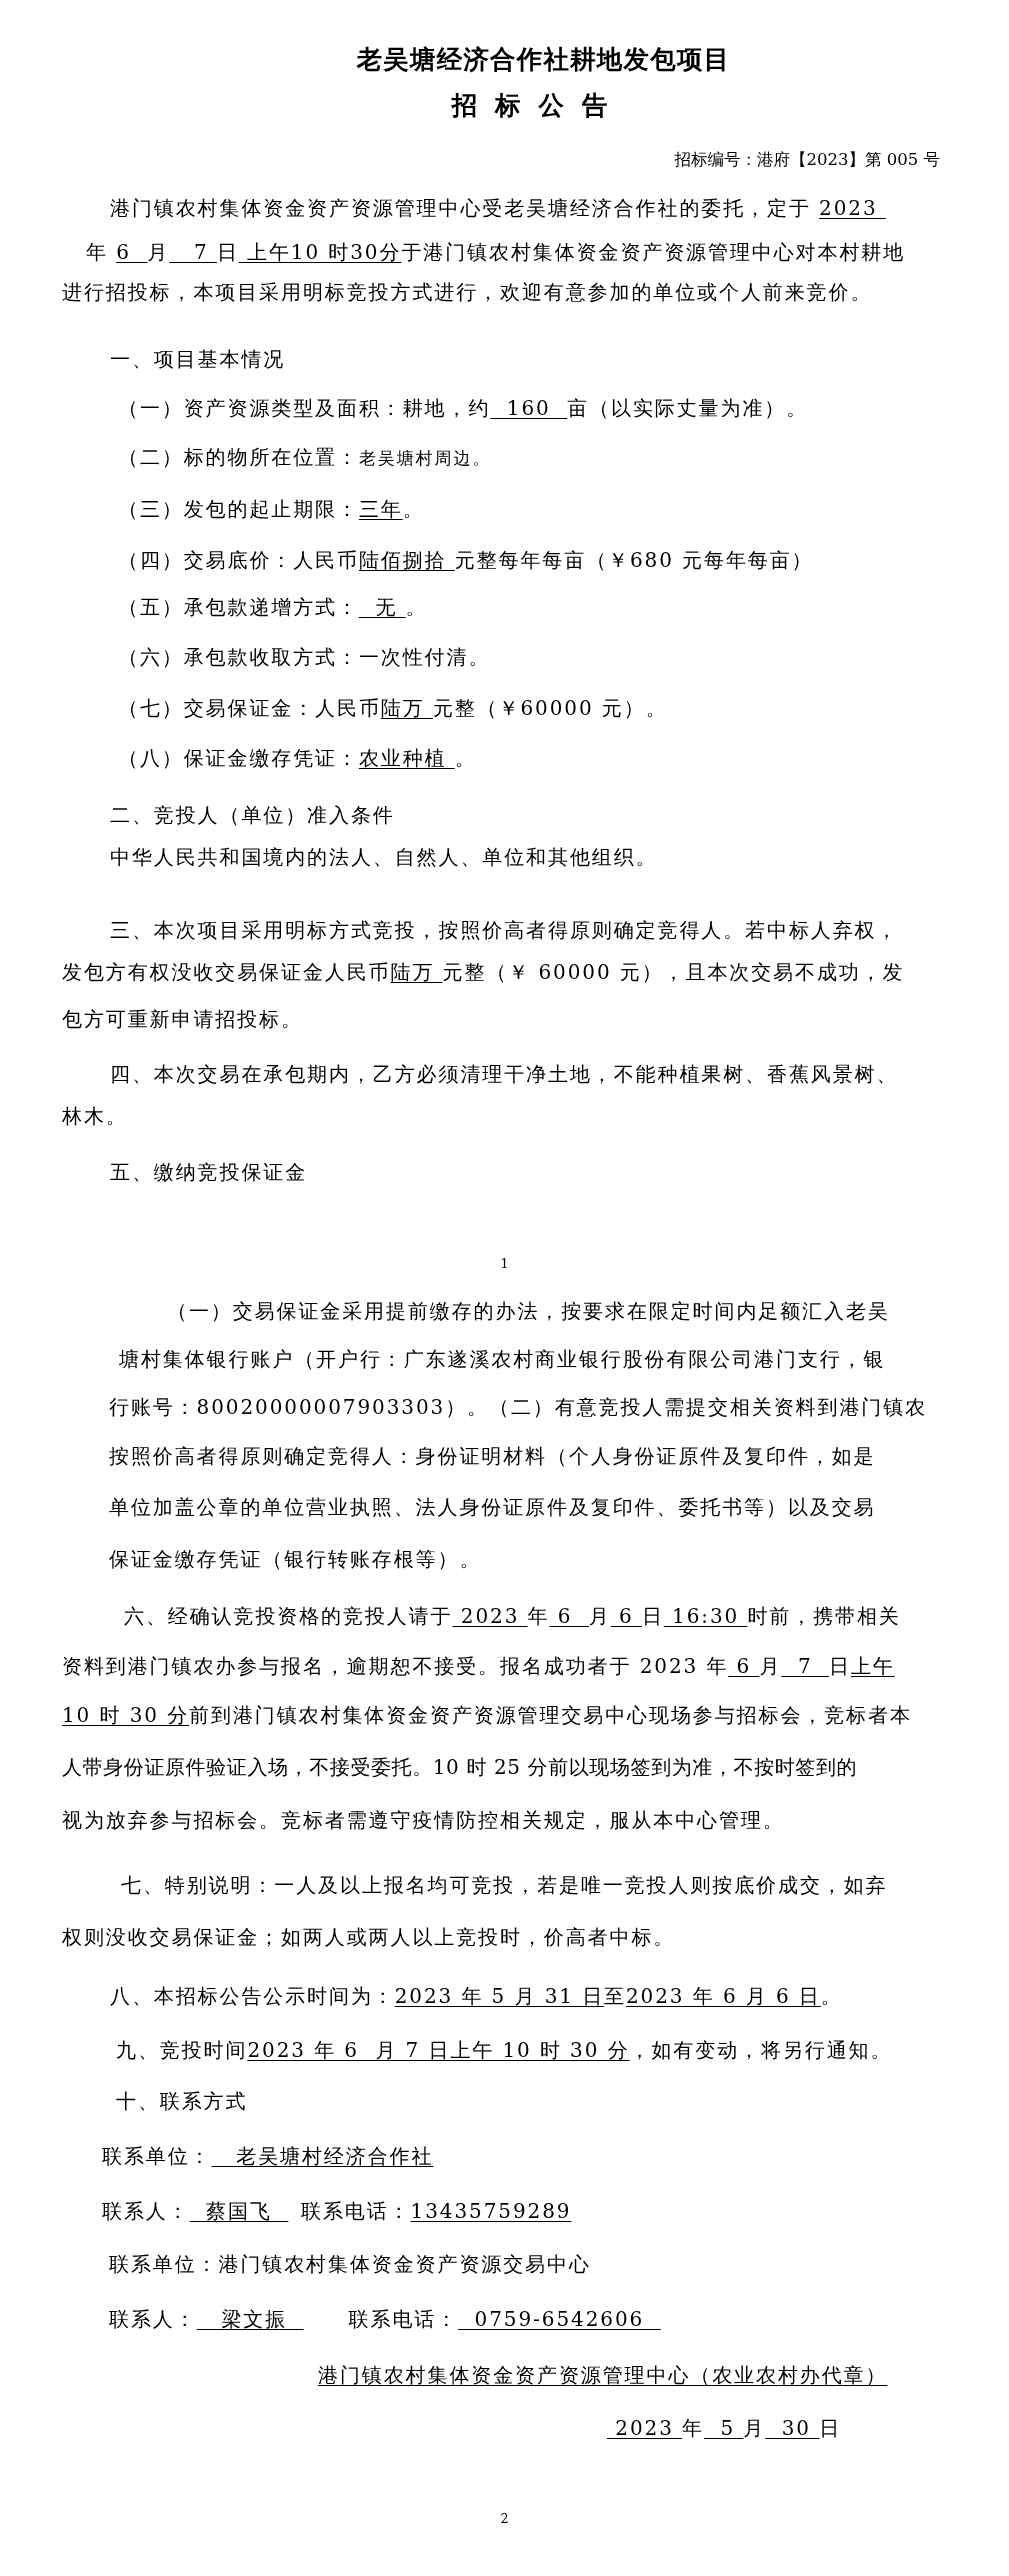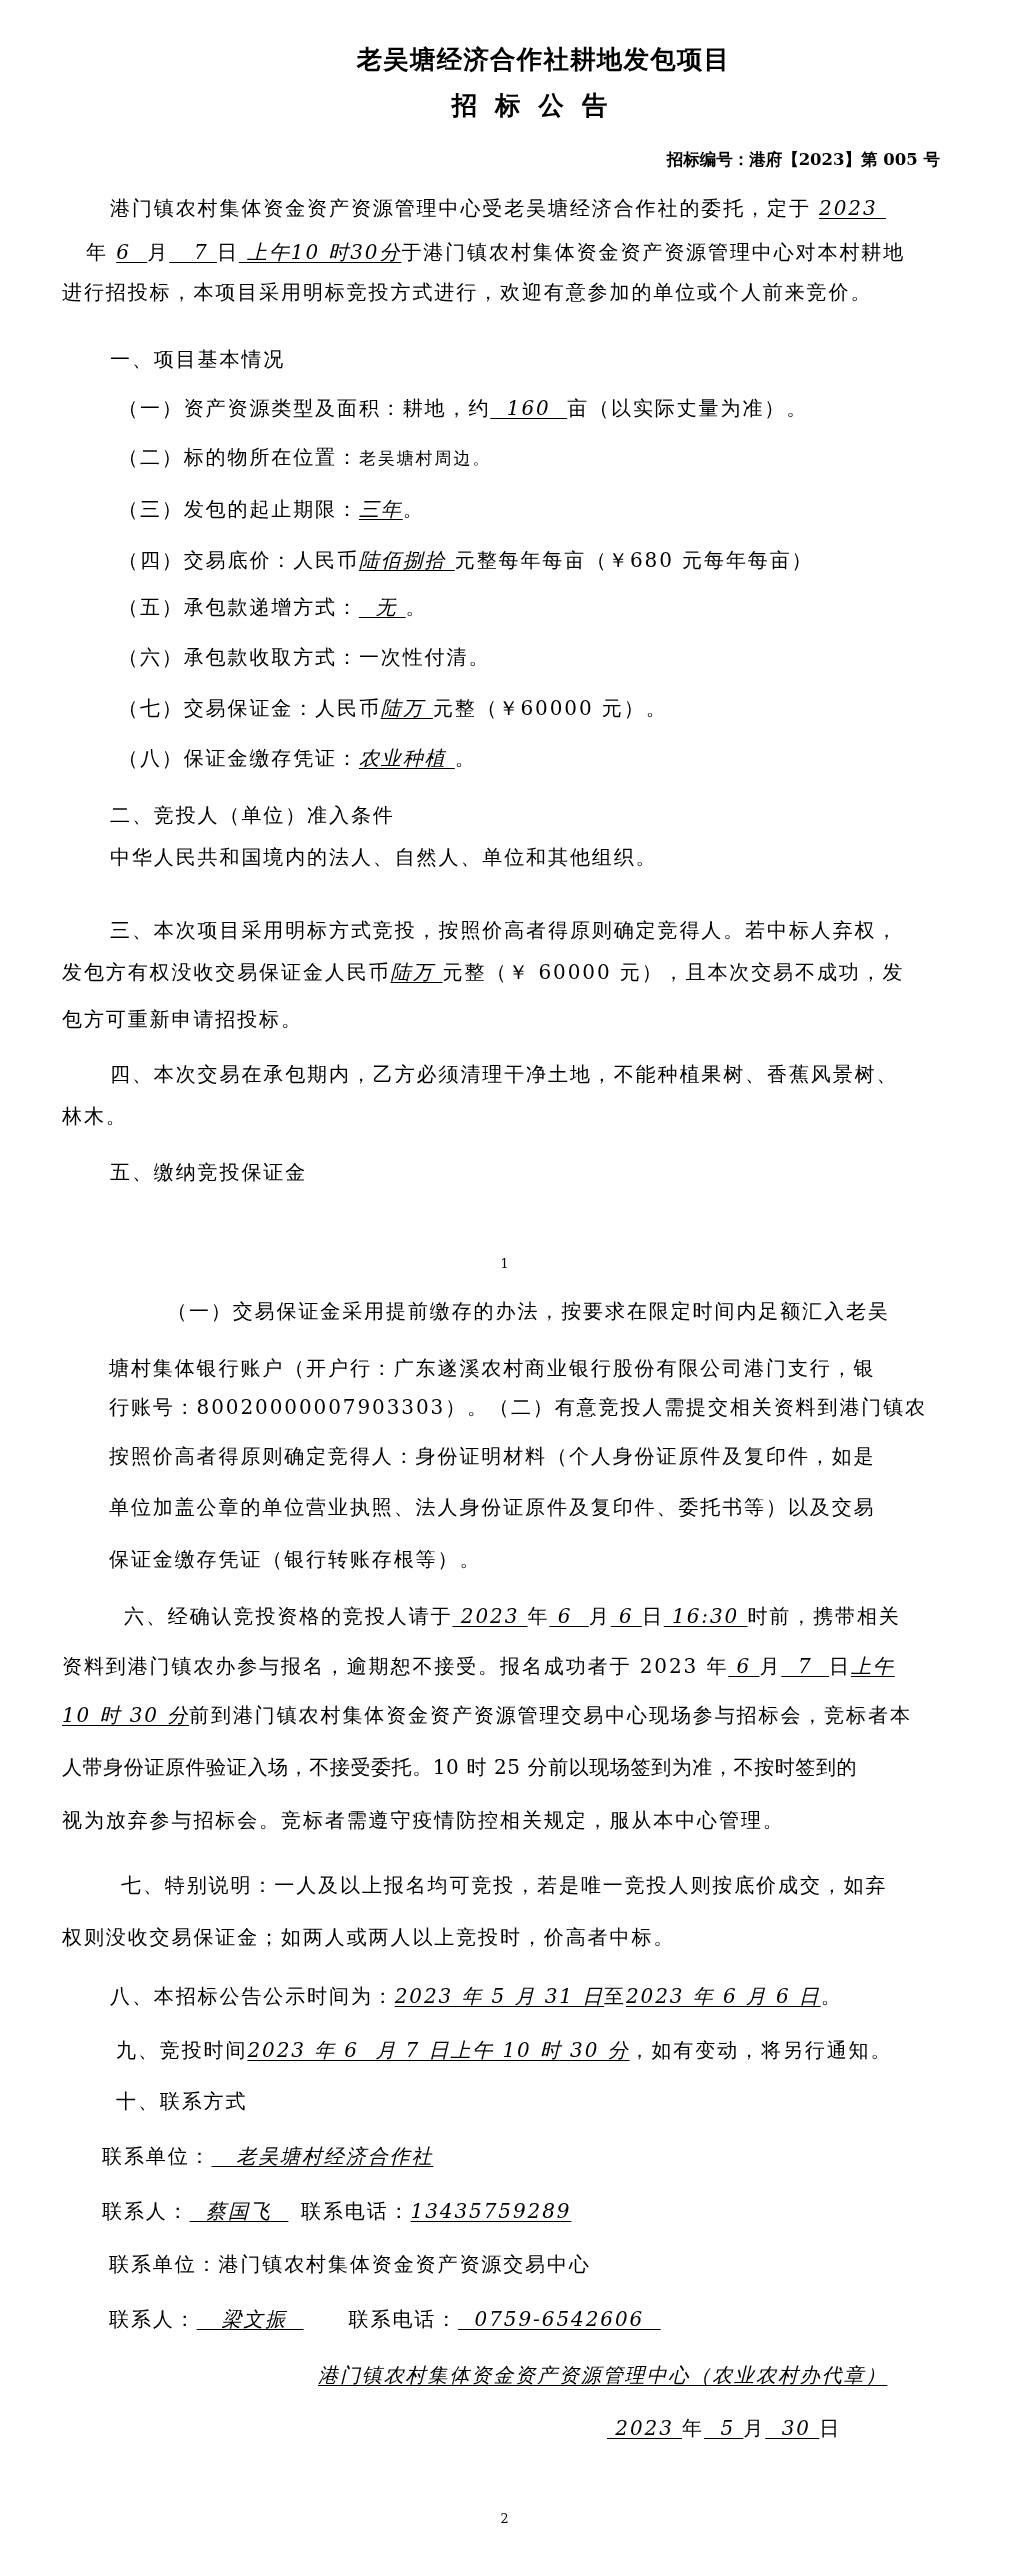--- a/index.html
+++ b/index.html
@@ -1,31 +1,31 @@
 <!DOCTYPE html>
 <html style="font-size:10.2px"><head>
 <meta charset="utf-8">
 <style>
   html, body { margin:0; padding:0; background:#ffffff; }
   body { width:1009px; height:2576px; position:relative; overflow:hidden;
          font-family:"DejaVu Serif","Liberation Serif",serif; color:#000; }
   .ln { position:absolute; white-space:nowrap; font-size:20px; line-height:25.4px; letter-spacing:1.9px; }
-  .u { text-decoration:underline; text-decoration-thickness:1.3px; text-underline-offset:3.2px; white-space:pre;font-style:italic; }
+  .u { text-decoration:underline; text-decoration-thickness:1.3px; text-underline-offset:3.2px; white-space:pre; }
   .title { position:absolute; left:0; width:1009px; text-align:center; font-size:25.4px; font-weight:bold; letter-spacing:1.3px; line-height:32px;padding-left:39px; }
   .subtitle { position:absolute; left:0; width:1009px; text-align:center; font-size:25.4px; font-weight:bold; letter-spacing:18px; line-height:32px;padding-left:34px; }
   .docno { position:absolute; right:69px; font-size:16.5px; line-height:21.6px; }
   .pnum { position:absolute; left:0; width:1009px; text-align:center; font-size:12.7px; }
   .small { font-size:17px; }
 </style>
 </head>
 <body>
 
 <div class="title" style="top:43px;">老吴塘经济合作社耕地发包项目</div>
 <div class="subtitle" style="top:89px;">招标公告</div>
-<div class="docno" style="top:149px;font-weight:bold;">招标编号：港府【2023】第 005 号</div>
+<div class="docno" style="top:149px;">招标编号：港府【2023】第 005 号</div>
 
 <div class="ln" style="left:110px; top:196px;"><span>港门镇农村集体资金资产资源管理中心受老吴塘经济合作社的委托，定于 </span><span class="u">2023 </span></div>
 <div class="ln" style="left:62px; top:240px;margin-left:24px;"><span>年 </span><span class="u">6  </span><span>月</span><span class="u">   7 </span><span>日</span><span class="u"> 上午10 时30分</span><span>于港门镇农村集体资金资产资源管理中心对本村耕地</span></div>
 <div class="ln" style="left:62px; top:280px;">进行招投标，本项目采用明标竞投方式进行，欢迎有意参加的单位或个人前来竞价。</div>
 
 <div class="ln" style="left:110px; top:347px;">一、项目基本情况</div>
 <div class="ln" style="left:118px; top:396px;"><span>（一）资产资源类型及面积：耕地，约</span><span class="u">  160  </span><span>亩（以实际丈量为准）。</span></div>
 <div class="ln" style="left:118px; top:445px;"><span>（二）标的物所在位置：</span><span class="small">老吴塘村周边。</span></div>
 <div class="ln" style="left:118px; top:497px;"><span>（三）发包的起止期限：</span><span class="u">三年</span><span>。</span></div>
 <div class="ln" style="left:118px; top:548px;"><span>（四）交易底价：人民币</span><span class="u">陆佰捌拾 </span><span>元整每年每亩（￥680 元每年每亩）</span></div>
@@ -42,21 +42,21 @@
 <div class="ln" style="left:62px; top:1007px;">包方可重新申请招投标。</div>
 
 <div class="ln" style="left:110px; top:1062px;">四、本次交易在承包期内，乙方必须清理干净土地，不能种植果树、香蕉风景树、</div>
 <div class="ln" style="left:62px; top:1104px;">林木。</div>
 
 <div class="ln" style="left:110px; top:1160px;">五、缴纳竞投保证金</div>
 
 <div class="pnum" style="top:1256px;">1</div>
 
 <div class="ln" style="left:167px; top:1299px;">（一）交易保证金采用提前缴存的办法，按要求在限定时间内足额汇入老吴</div>
-<div class="ln" style="left:109px; top:1347px;margin-top:9px;">塘村集体银行账户（开户行：广东遂溪农村商业银行股份有限公司港门支行，银</div>
+<div class="ln" style="left:119px; top:1347px;">塘村集体银行账户（开户行：广东遂溪农村商业银行股份有限公司港门支行，银</div>
 <div class="ln" style="left:109px; top:1395px;">行账号：80020000007903303）。（二）有意竞投人需提交相关资料到港门镇农</div>
 <div class="ln" style="left:109px; top:1444px;">按照价高者得原则确定竞得人：身份证明材料（个人身份证原件及复印件，如是</div>
 <div class="ln" style="left:109px; top:1495px;">单位加盖公章的单位营业执照、法人身份证原件及复印件、委托书等）以及交易</div>
 <div class="ln" style="left:109px; top:1547px;">保证金缴存凭证（银行转账存根等）。</div>
 
 <div class="ln" style="left:124px; top:1604px;"><span>六、经确认竞投资格的竞投人请于</span><span class="u"> 2023 </span><span>年</span><span class="u"> 6  </span><span>月</span><span class="u"> 6 </span><span>日</span><span class="u"> 16:30 </span><span>时前，携带相关</span></div>
 <div class="ln" style="left:62px; top:1654px;"><span>资料到港门镇农办参与报名，逾期恕不接受。报名成功者于 2023 年</span><span class="u"> 6 </span><span>月</span><span class="u">  7  </span><span>日</span><span class="u">上午</span></div>
 <div class="ln" style="left:62px; top:1703px;"><span class="u">10 时 30 分</span><span>前到港门镇农村集体资金资产资源管理交易中心现场参与招标会，竞标者本</span></div>
 <div class="ln" style="left:62px; top:1755px; letter-spacing:0.6px;">人带身份证原件验证入场，不接受委托。10 时 25 分前以现场签到为准，不按时签到的</div>
 <div class="ln" style="left:62px; top:1808px;">视为放弃参与招标会。竞标者需遵守疫情防控相关规定，服从本中心管理。</div>

